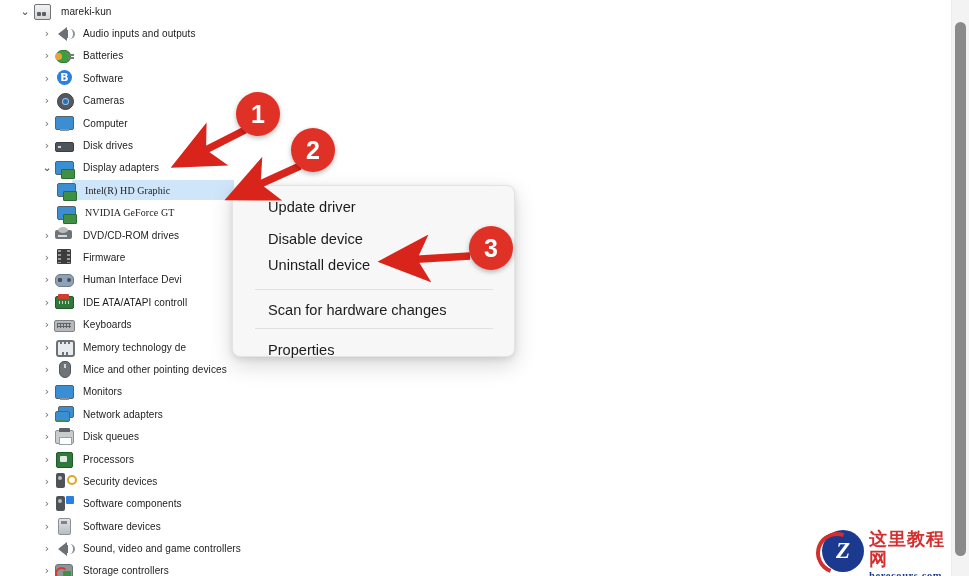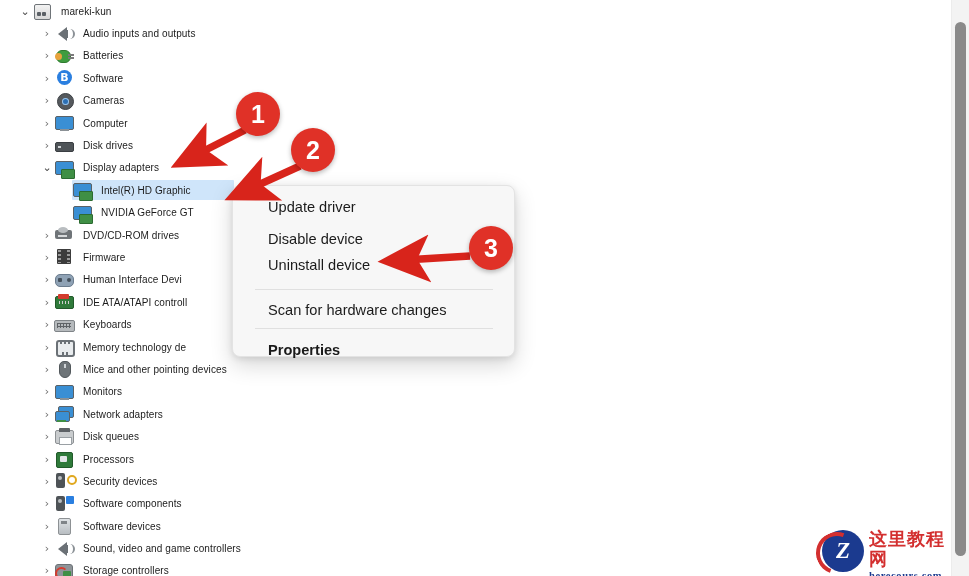--- a/index.html
+++ b/index.html
@@ -33,21 +33,21 @@
   }
   .row.sel .selbg{
     position:absolute;left:72px;top:1px;height:20px;width:162px;
     background:#cfe5fa;border-radius:1px;
   }
   .row.sel .ico,.row.sel .lbl{position:relative;z-index:2;}
 
   
   .d0{padding-left:18px;}
   .d1{padding-left:40px;}
-  .d2{padding-left:72px;}
+  .d2{padding-left:56px;font-family:Liberation Serif, serif;}
 
   
   .i-pc{position:absolute;left:2px;top:2px;width:15px;height:14px;
     background:linear-gradient(#f2f2f2,#d8d8d8);border:1.5px solid #6f7478;border-radius:2px;}
   .i-pc:after{content:"";position:absolute;left:2px;top:7px;width:4px;height:4px;background:#5b6066;border-radius:1px;
     box-shadow:5px 0 0 #5b6066;}
 
   .i-speaker{position:absolute;left:4px;top:2px;width:0;height:0;
     border-top:7px solid transparent;border-bottom:7px solid transparent;border-right:9px solid #6b7176;}
   .i-speaker:before{content:"";position:absolute;left:6px;top:-4px;width:4px;height:8px;background:#6b7176;}
@@ -157,21 +157,21 @@
     position:absolute;left:232px;top:185px;width:281px;height:170px;
     background:#f7f7f7;border:1px solid #e3e3e3;border-radius:8px;
     box-shadow:0 8px 22px rgba(0,0,0,.16),0 2px 6px rgba(0,0,0,.10);
     z-index:20;
   }
   .mi{
     position:absolute;left:0;width:323px;height:27px;display:flex;align-items:center;
     padding-left:35px;box-sizing:border-box;
     font-size:14.6px;color:#1b1b1b;white-space:nowrap;
   }
-  .mi.bold{font-weight:bold;}
+  .mi.bold{font-weight:normal;}
   .msep{position:absolute;left:22px;width:238px;height:1px;background:#e0e0e0;}
 
   
   .badge{
     position:absolute;width:44px;height:44px;border-radius:50%;
     background:#e03127;box-shadow:0 2px 5px rgba(0,0,0,.28);
     color:#fff;font:bold 25px "Liberation Sans",sans-serif;
     display:flex;align-items:center;justify-content:center;
     z-index:40;
   }

